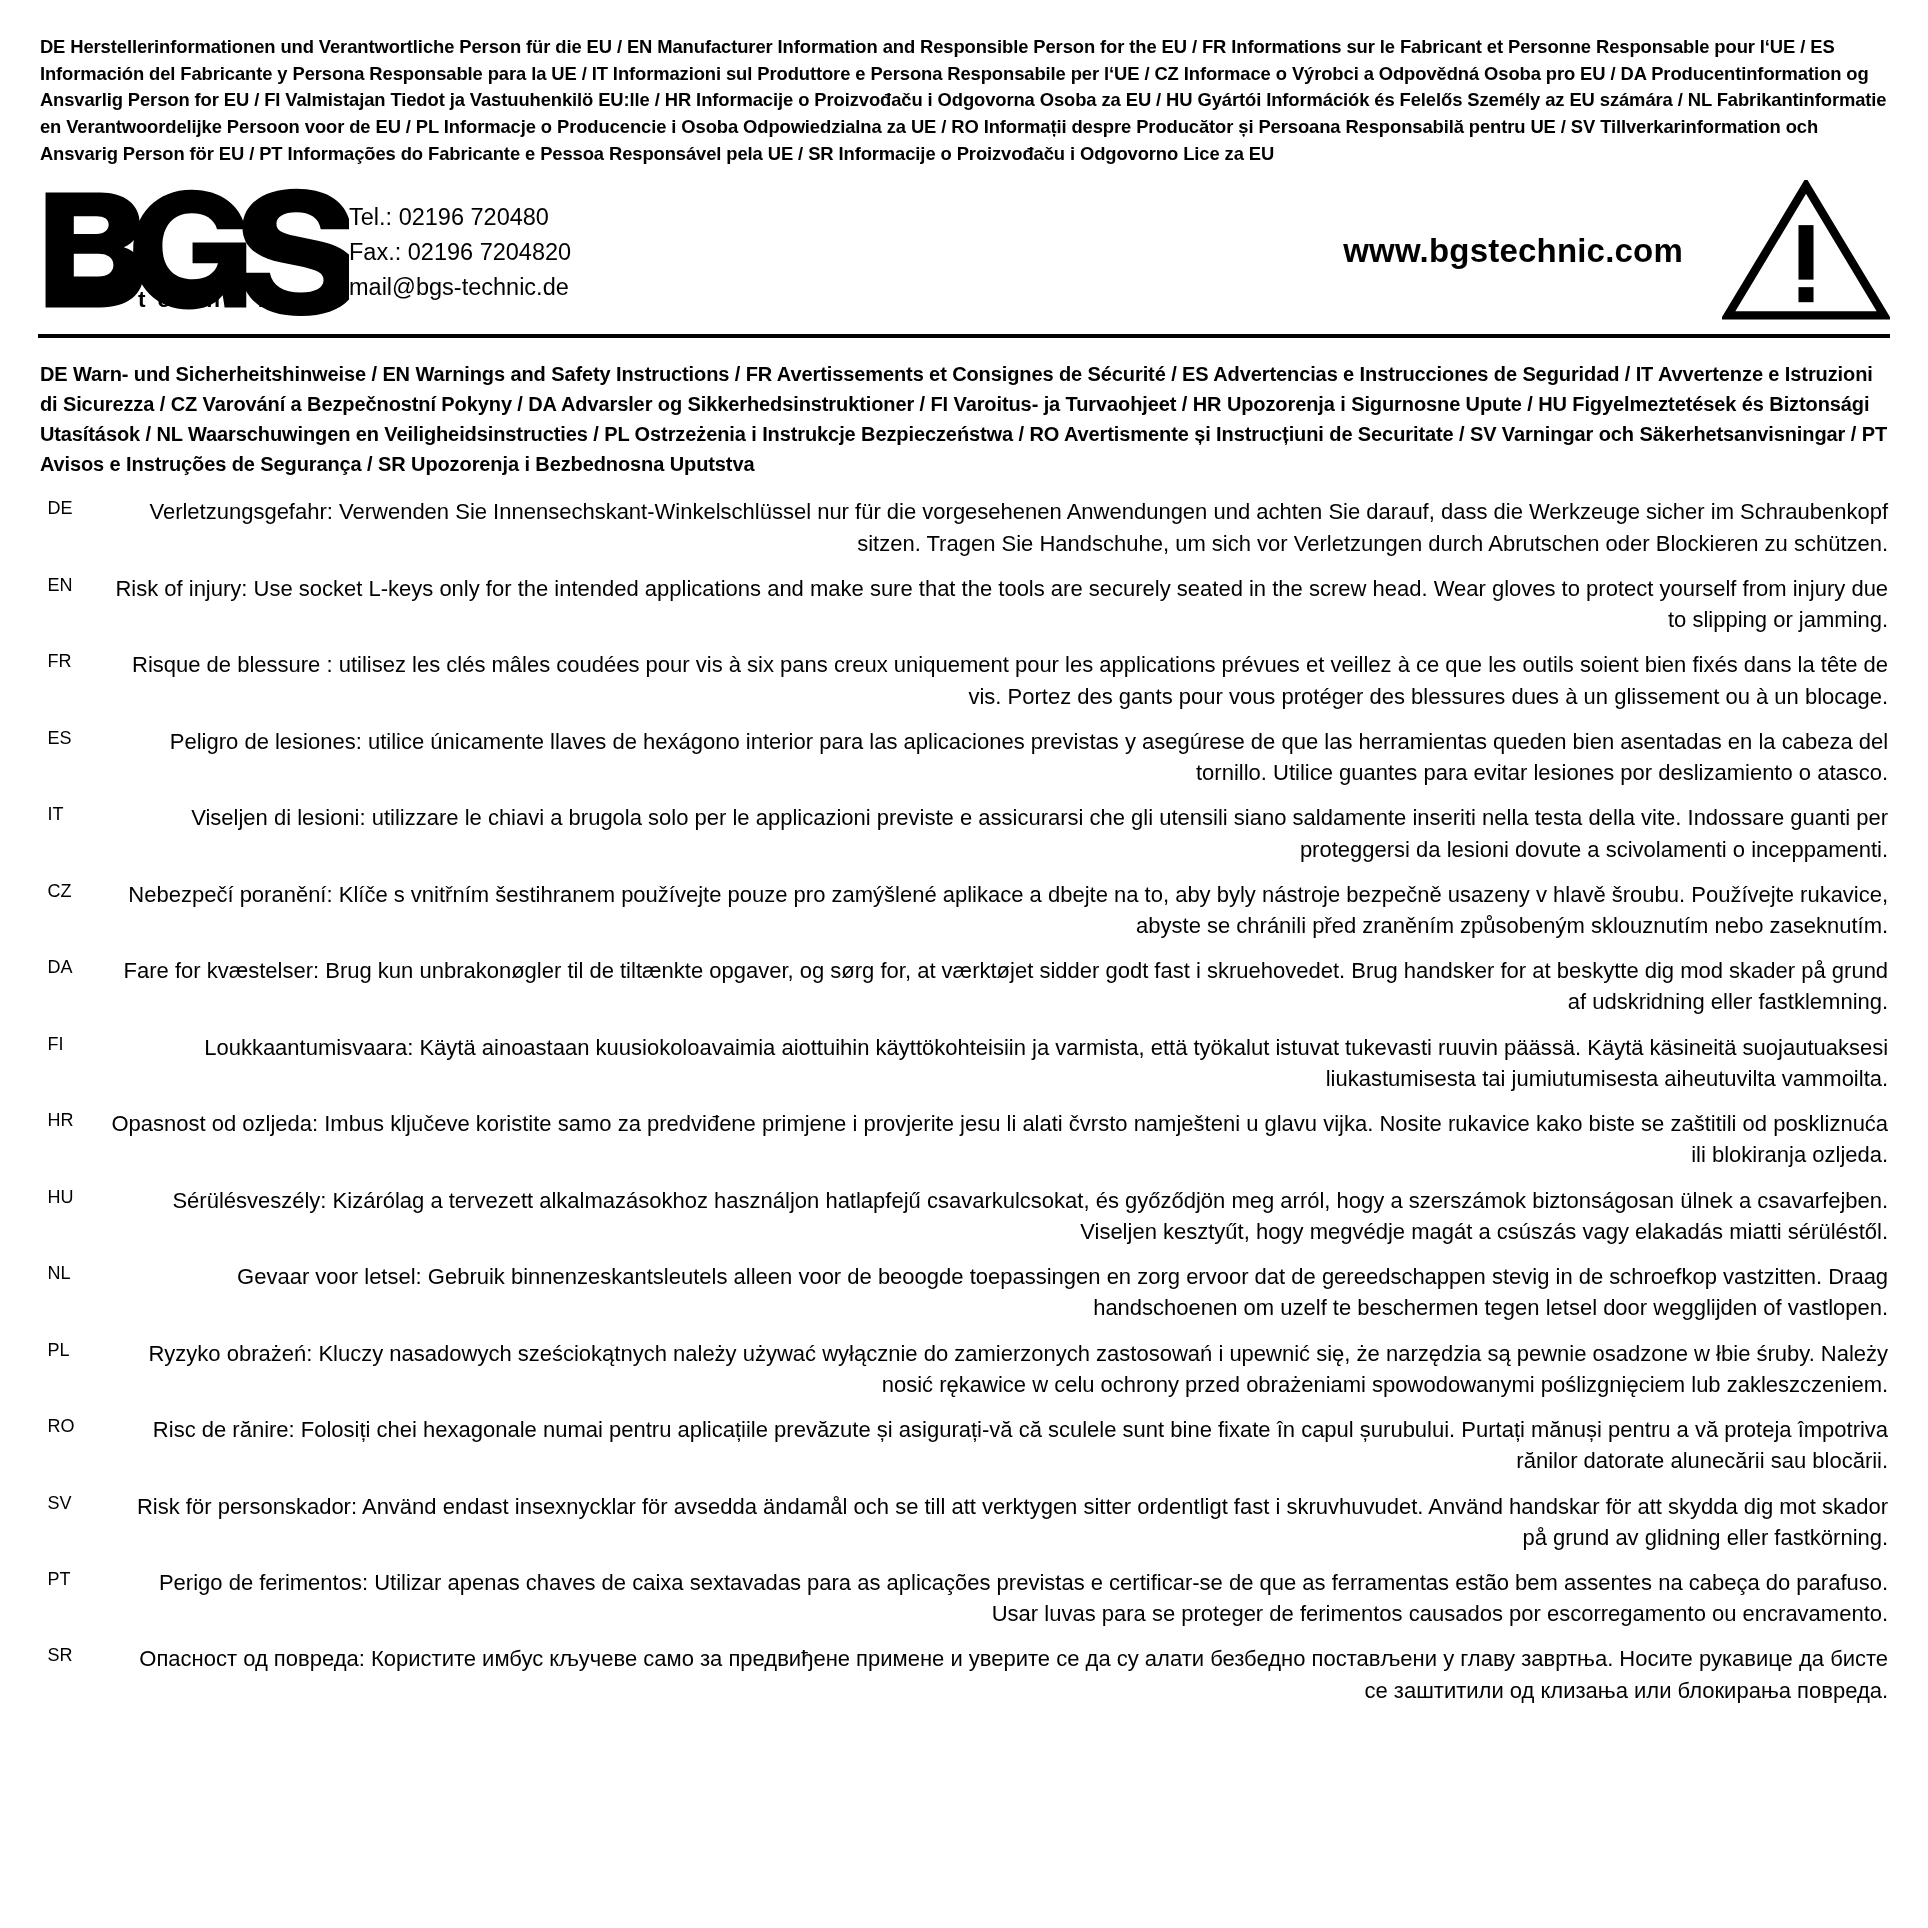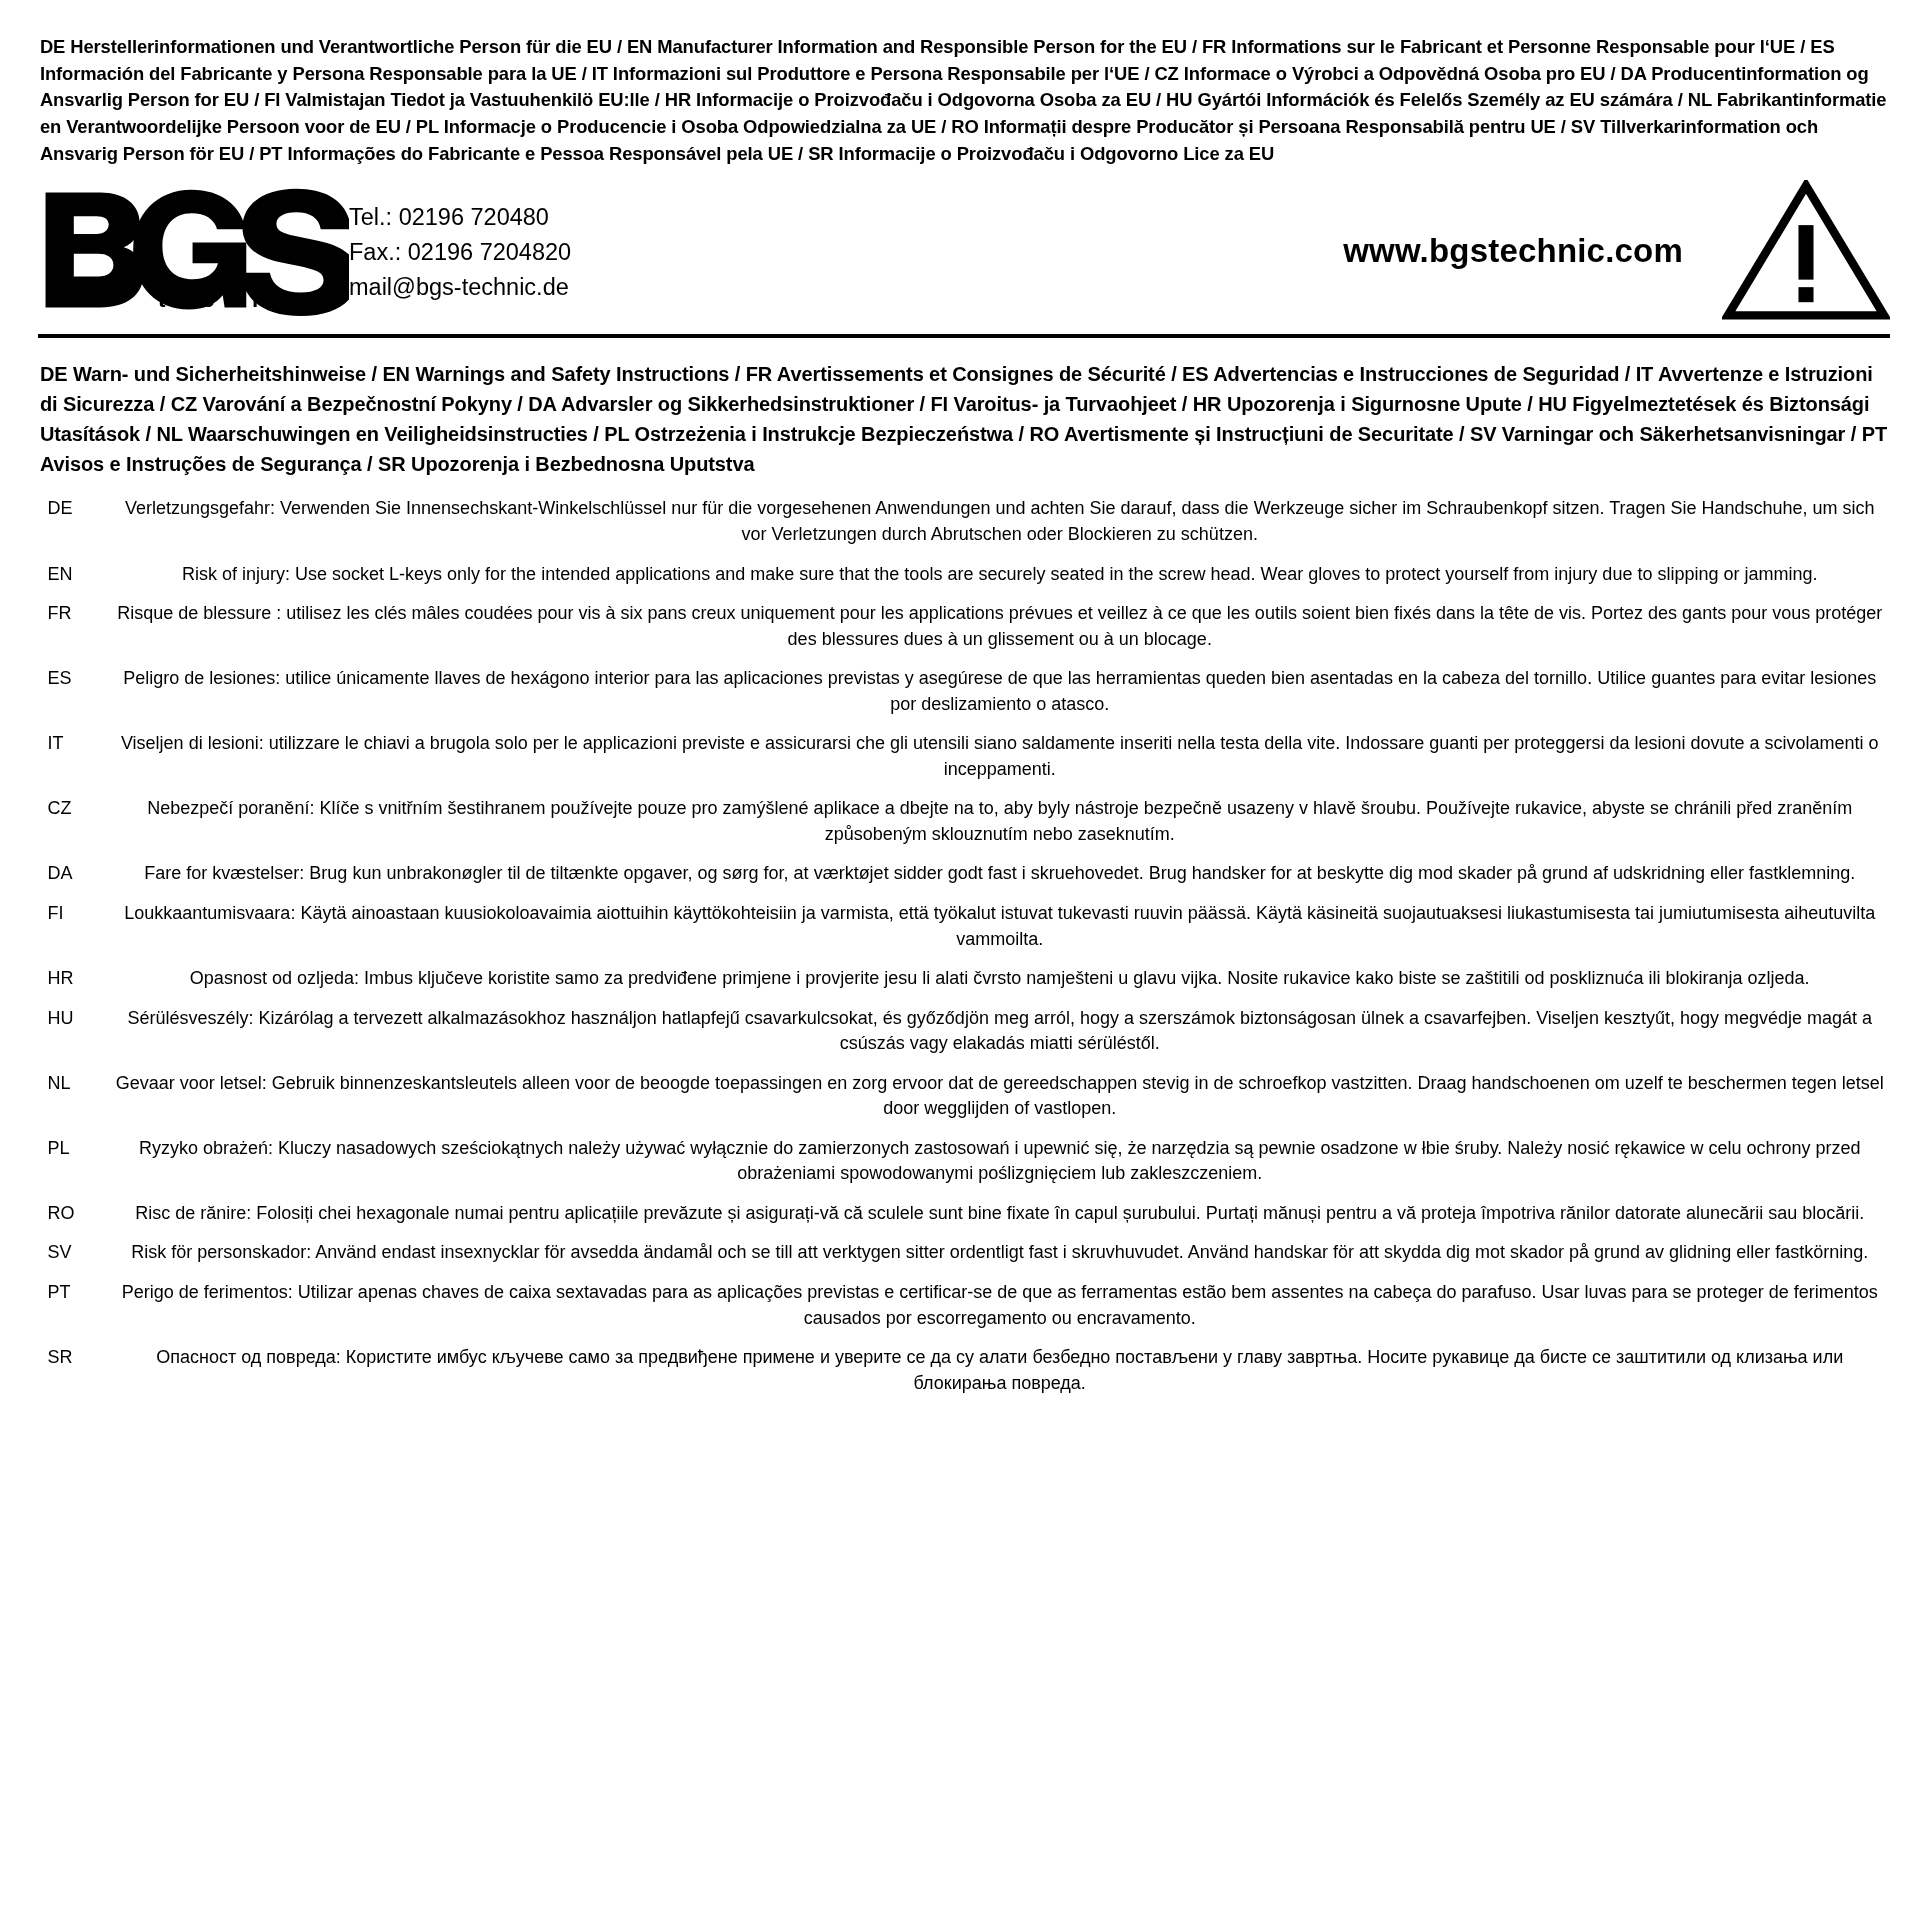--- a/index.html
+++ b/index.html
@@ -99,23 +99,23 @@
   }
   .row .code {
     flex: 0 0 64px;
     font-size: 18px;
     font-weight: normal;
     line-height: 1.42;
     padding-top: 0px;
   }
   .row .text {
     flex: 1 1 auto;
-    font-size: 18px;
+    font-size: 22px;
     line-height: 1.42;
-    text-align: center;
+    text-align: right;
   }
 </style>
 </head>
 <body>
 
 <div class="page">
 
   <div class="header-langs">DE Herstellerinformationen und Verantwortliche Person für die EU  /  EN Manufacturer Information and Responsible Person for the EU  /  FR Informations sur le Fabricant et Personne Responsable pour l‘UE  /  ES Información del Fabricante y Persona Responsable para la UE  /  IT Informazioni sul Produttore e Persona Responsabile per l‘UE  /  CZ Informace o Výrobci a Odpovědná Osoba pro EU  /  DA Producentinformation og Ansvarlig Person for EU  /  FI Valmistajan Tiedot ja Vastuuhenkilö EU:lle  /  HR Informacije o Proizvođaču i Odgovorna Osoba za EU  /  HU Gyártói Információk és Felelős Személy az EU számára  /  NL Fabrikantinformatie en Verantwoordelijke Persoon voor de EU  /  PL Informacje o Producencie i Osoba Odpowiedzialna za UE  /  RO Informații despre Producător și Persoana Responsabilă pentru UE  /  SV Tillverkarinformation och Ansvarig Person för EU  /  PT Informações do Fabricante e Pessoa Responsável pela UE  /  SR Informacije o Proizvođaču i Odgovorno Lice za EU</div>
 
   <div class="company-band">
@@ -127,21 +127,21 @@
           <path d="M8 8 h58 c26 0 42 13 42 33 0 12 -6 20 -17 25 13 4 21 14 21 28 0 22 -17 36 -46 36 H8 Z
                    M38 33 v19 h24 c8 0 13 -4 13 -10 0 -6 -5 -9 -13 -9 Z
                    M38 73 v24 h26 c10 0 16 -5 16 -12 0 -8 -6 -12 -16 -12 Z"></path>
 
           <path d="M190 47 c-3 -11 -13 -17 -27 -17 -19 0 -31 13 -31 35 0 22 12 35 32 35 14 0 24 -6 27 -17 h-27 V61 h57 v69 h-23 l-2 -13 c-8 10 -20 15 -36 15 -35 0 -59 -25 -59 -63 0 -38 25 -64 62 -64 31 0 53 17 57 42 Z"></path>
 
           <path d="M300 47 c-2 -12 -11 -18 -26 -18 -13 0 -21 5 -21 12 0 7 5 10 20 13 l24 5 c29 6 42 18 42 38 0 26 -23 42 -60 42 -39 0 -61 -17 -64 -46 h31 c3 14 14 21 33 21 15 0 24 -5 24 -13 0 -7 -5 -10 -21 -14 l-25 -5 c-27 -6 -40 -18 -40 -37 0 -25 23 -41 57 -41 35 0 56 16 58 43 Z"></path>
         </g>
       </svg>
       <div style="position:absolute; left:269px; top:7.5px; font-size:24.5px; font-weight:bold;">®</div>
-      <div style="position:absolute; left:120px; top:102px; font-size:22.6px; font-weight:bold; letter-spacing:2.8px;">t e c h n i c</div>
+      <div style="position:absolute; left:100px; top:102px; font-size:22.6px; font-weight:bold; letter-spacing:2.8px;">t e c h n i c</div>
     </div>
 
 
     <div class="contact">
       <div>Tel.: 02196 720480</div>
       <div>Fax.: 02196 7204820</div>
       <div>mail@bgs-technic.de</div>
     </div>
 
     <div class="website">www.bgstechnic.com</div>

